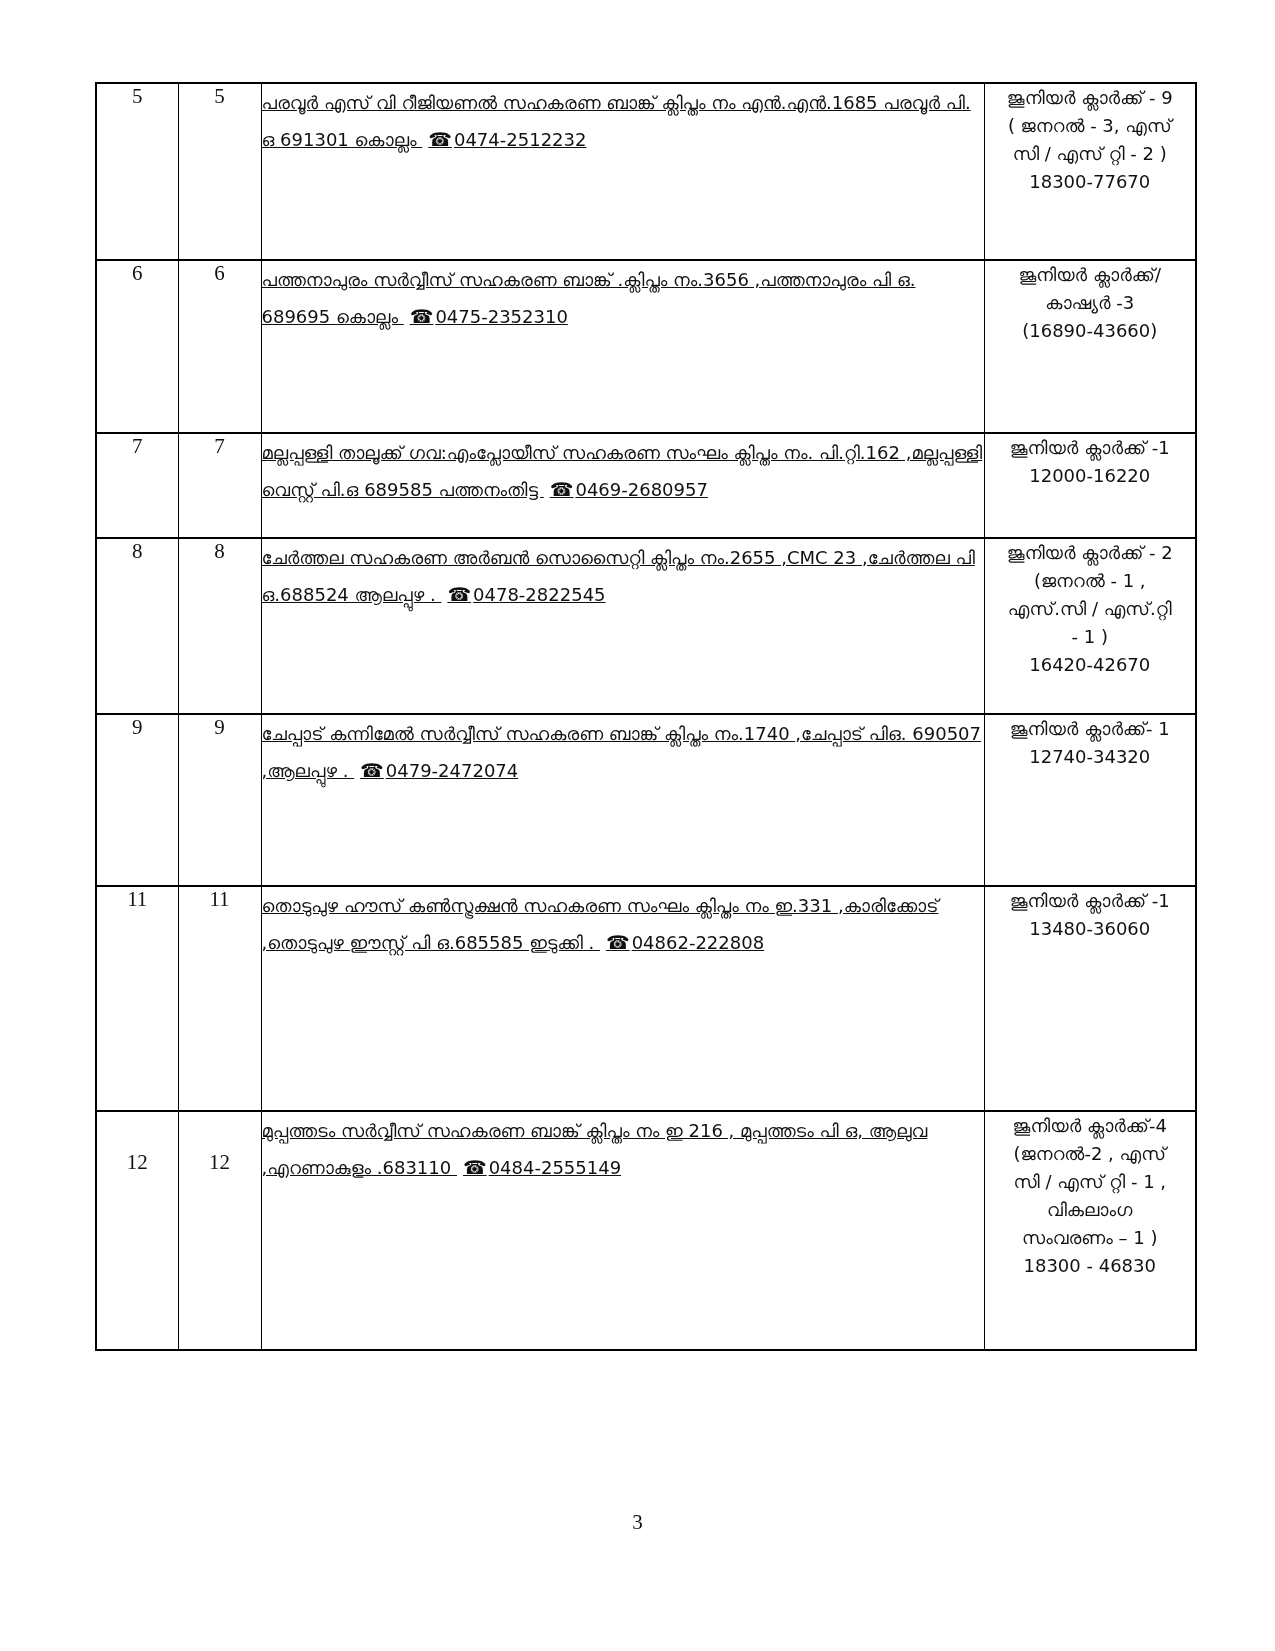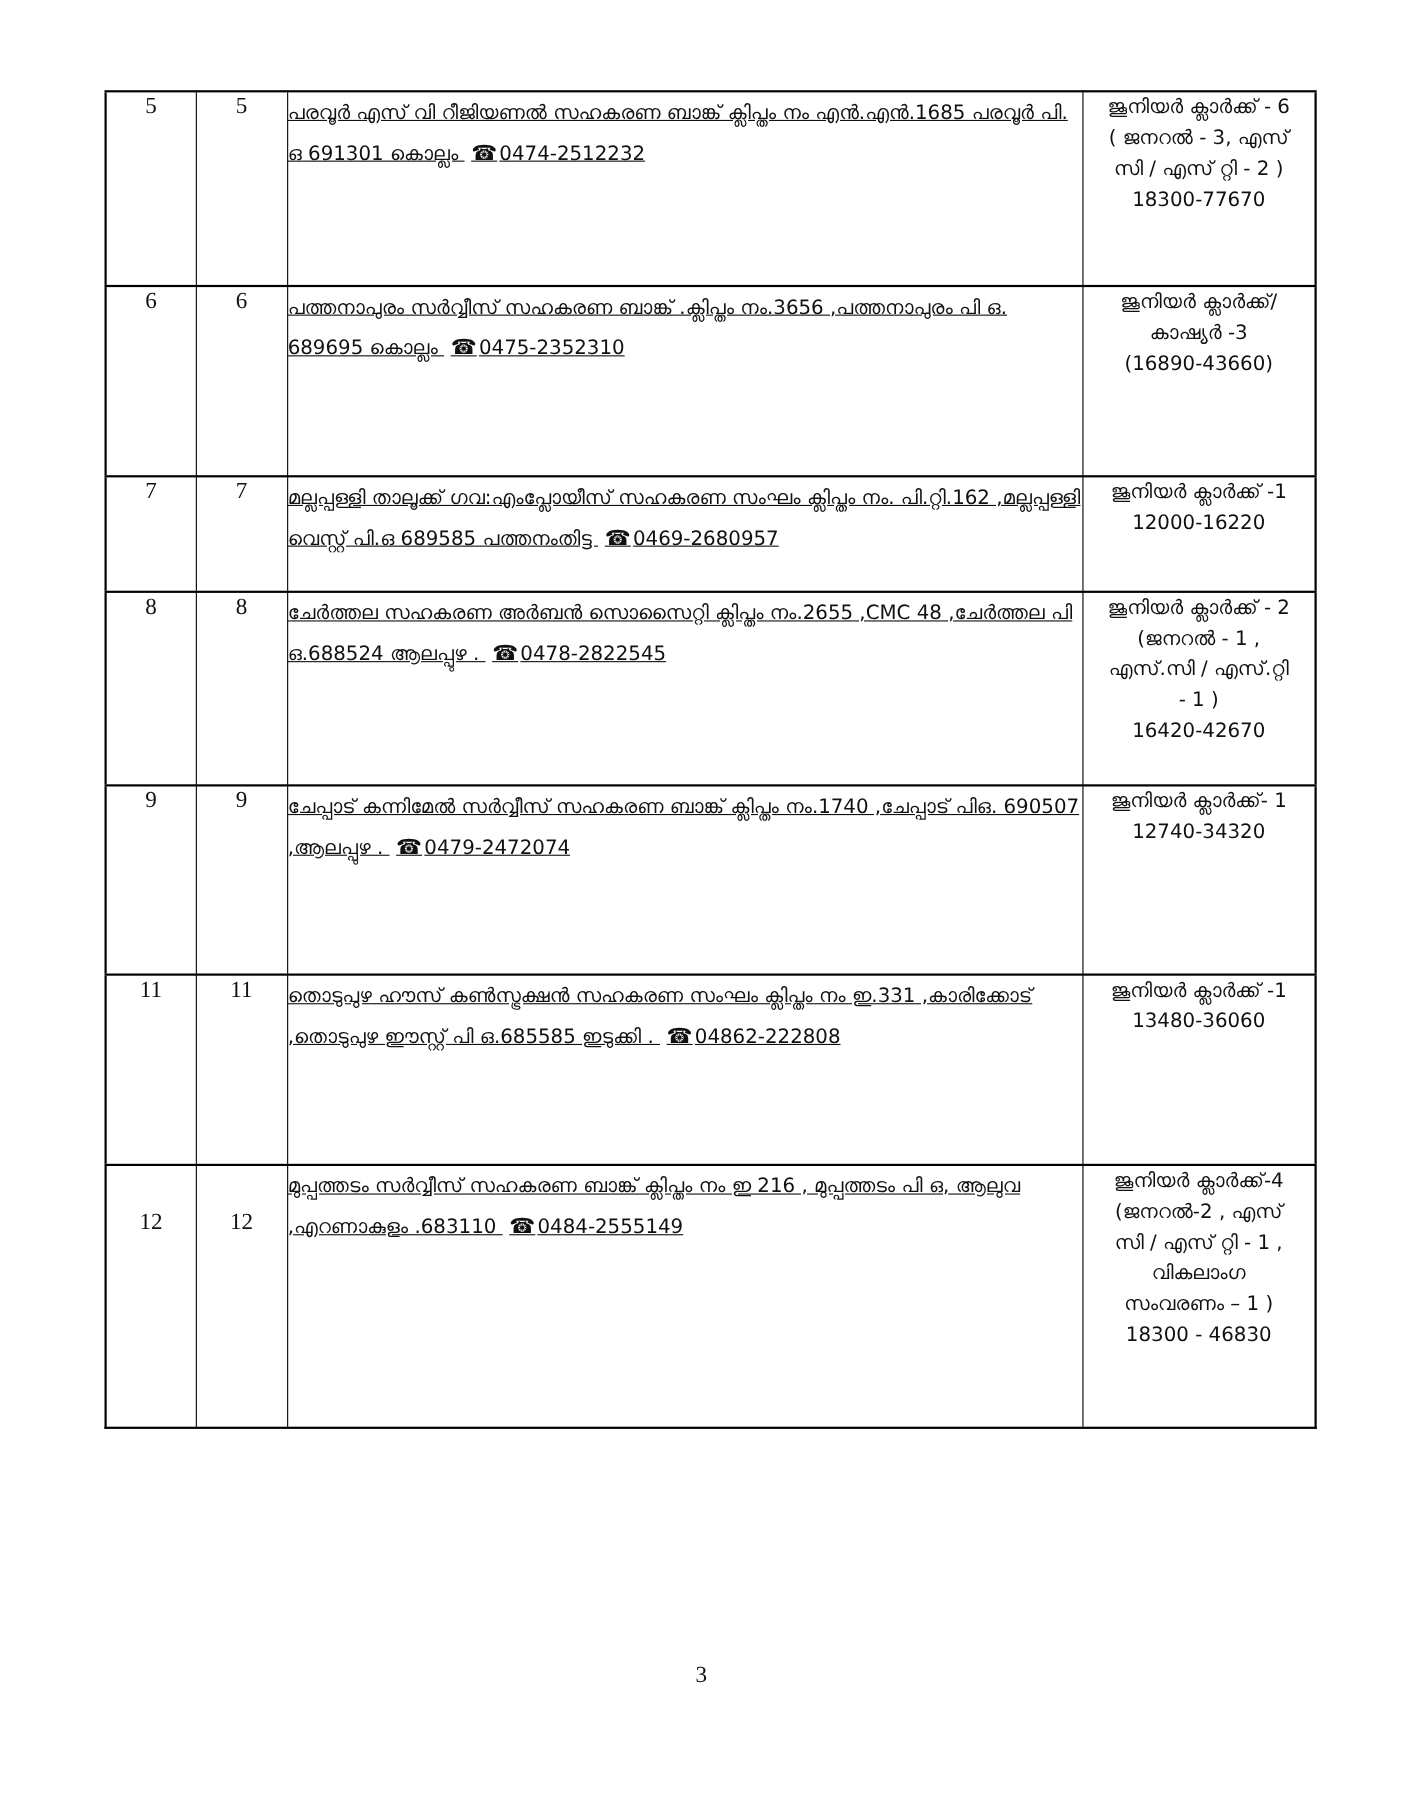--- a/index.html
+++ b/index.html
@@ -51,21 +51,21 @@
     </colgroup>
     <tbody id="rows">
         <tr style="height: 177px;">
     <td class="num">5</td>
     <td class="num">5</td>
     <td class="desc">
       <span>പരവൂർ എസ്  വി റീജിയണൽ സഹകരണ ബാങ്ക് ക്ലിപ്തം നം എൻ.എൻ.1685 പരവൂർ പി. ഒ 691301 കൊല്ലം </span>
       <span class="phone-icon">☎</span><span>0474-2512232</span>
     </td>
     <td class="post">
-            <span class="line">ജൂനിയർ ക്ലാർക്ക് - 6</span>
+            <span class="line">ജൂനിയർ ക്ലാർക്ക് - 9</span>
             <span class="line">( ജനറൽ - 3,  എസ്</span>
             <span class="line">സി / എസ് റ്റി - 2 )</span>
             <span class="line">18300-77670</span>
           </td>
   </tr>
         <tr style="height: 173px;">
     <td class="num">6</td>
     <td class="num">6</td>
     <td class="desc">
       <span>പത്തനാപുരം  സർവ്വീസ് സഹകരണ ബാങ്ക് .ക്ലിപ്തം നം.3656 ,പത്തനാപുരം പി ഒ. 689695 കൊല്ലം </span>
@@ -86,21 +86,21 @@
     </td>
     <td class="post">
             <span class="line">ജൂനിയർ ക്ലാർക്ക് -1</span>
             <span class="line">12000-16220</span>
           </td>
   </tr>
         <tr style="height: 176px;">
     <td class="num">8</td>
     <td class="num">8</td>
     <td class="desc">
-      <span>ചേർത്തല സഹകരണ അർബൻ സൊസൈറ്റി ക്ലിപ്തം നം.2655 ,CMC 48 ,ചേർത്തല പി ഒ.688524 ആലപ്പുഴ . </span>
+      <span>ചേർത്തല സഹകരണ അർബൻ സൊസൈറ്റി ക്ലിപ്തം നം.2655 ,CMC 23 ,ചേർത്തല പി ഒ.688524 ആലപ്പുഴ . </span>
       <span class="phone-icon">☎</span><span>0478-2822545</span>
     </td>
     <td class="post">
             <span class="line">ജൂനിയർ ക്ലാർക്ക് - 2</span>
             <span class="line">(ജനറൽ - 1 ,</span>
             <span class="line">എസ്.സി / എസ്.റ്റി</span>
             <span class="line">- 1  )</span>
             <span class="line">16420-42670</span>
           </td>
   </tr>
@@ -109,21 +109,21 @@
     <td class="num">9</td>
     <td class="desc">
       <span>ചേപ്പാട് കന്നിമേൽ സർവ്വീസ് സഹകരണ ബാങ്ക് ക്ലിപ്തം നം.1740 ,ചേപ്പാട് പിഒ. 690507 ,ആലപ്പുഴ . </span>
       <span class="phone-icon">☎</span><span>0479-2472074</span>
     </td>
     <td class="post">
             <span class="line">ജൂനിയർ ക്ലാർക്ക്- 1</span>
             <span class="line">12740-34320</span>
           </td>
   </tr>
-        <tr style="height: 173px;">
+        <tr style="height: 225px;">
     <td class="num">11</td>
     <td class="num">11</td>
     <td class="desc">
       <span>തൊടുപുഴ ഹൗസ് കൺസ്ട്രക്ഷൻ സഹകരണ സംഘം ക്ലിപ്തം നം ഇ.331 ,കാരിക്കോട് ,തൊടുപുഴ ഈസ്റ്റ് പി ഒ.685585 ഇടുക്കി . </span>
       <span class="phone-icon">☎</span><span>04862-222808</span>
     </td>
     <td class="post">
             <span class="line">ജൂനിയർ ക്ലാർക്ക് -1</span>
             <span class="line">13480-36060</span>
           </td>

